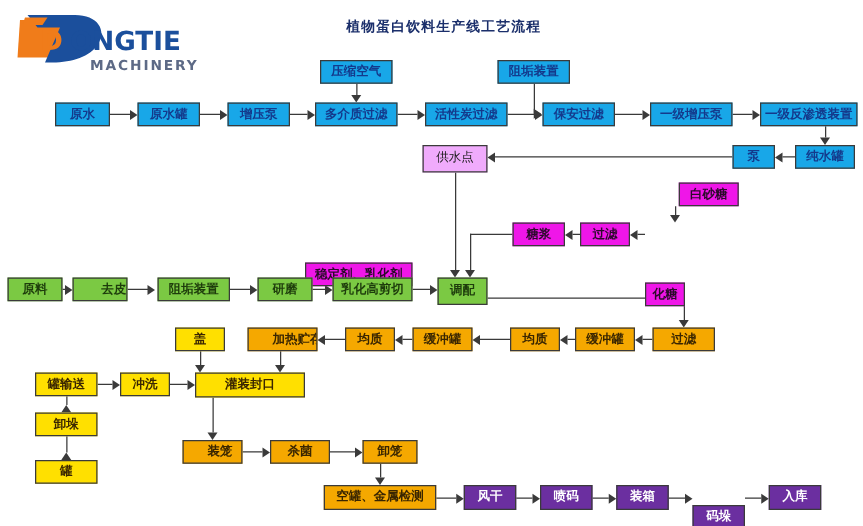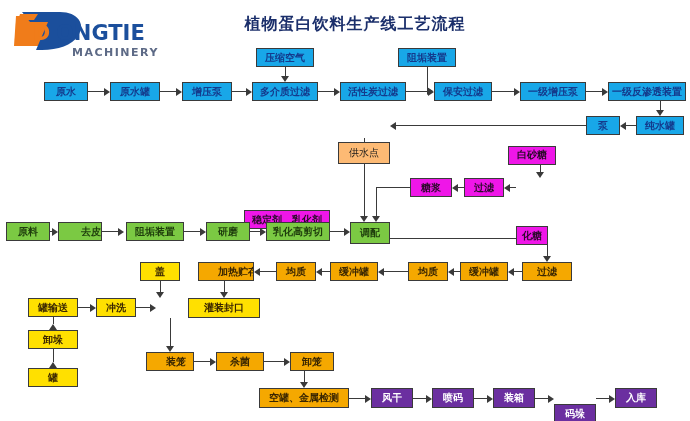--- a/index.html
+++ b/index.html
@@ -24,41 +24,41 @@
     height: 56px;
   }
   .logo-svg { display: block; }
   
   .title {
     position: absolute;
     left: 205px;
     top: 14px;
     width: 300px;
     text-align: center;
-    font-size: 16px;
+    font-size: 11px;
     font-weight: bold;
     color: #1b2f6b;
     letter-spacing: 1px;
     white-space: nowrap;
   }
   
   .node {
     position: absolute;
     box-sizing: border-box;
     border: 1px solid #3a3a3a;
     display: flex;
     align-items: center;
     justify-content: center;
     font-size: 10px;
     line-height: 1;
     white-space: nowrap;
     overflow: hidden;
   }
   .blue   { background: #18a7e8; color: #143a8c; font-weight: bold; }
-  .white  { background: #fdba74; color: #1a1a1a; margin-top: 26px; }
+  .white  { background: #f0abfc; color: #1a1a1a; }
   .magenta{ background: #ef16e8; color: #2b0a2b; font-weight: bold; }
   .green  { background: #7bc943; color: #1e3d0c; font-weight: bold; }
   .gold   { background: #f5a800; color: #3a2600; font-weight: bold; }
   .yellow { background: #ffe000; color: #3a2600; font-weight: bold; }
   .purple { background: #6b2fa0; color: #ffffff; font-weight: bold; }
   
   .ln {
     position: absolute;
     background: #3a3a3a;
   }
@@ -274,21 +274,21 @@
       </div>
       <div class="node blue" style="left: 636px; top: 116px; width: 48px; height: 19px;">
         <span>纯水罐</span>
       </div>
       <div class="node blue" style="left: 586px; top: 116px; width: 34px; height: 19px;">
         <span>泵</span>
       </div>
       <div class="node white" style="left: 338px; top: 116px; width: 52px; height: 22px;">
         <span>供水点</span>
       </div>
-      <div class="node magenta" style="left: 508px; top: 146px; width: 48px; height: 19px; font-family: Liberation Mono, monospace;">
+      <div class="node magenta" style="left: 543px; top: 146px; width: 48px; height: 19px;">
         <span>白砂糖</span>
       </div>
       <div class="node magenta" style="left: 516px; top: 178px; width: 32px; height: 19px; margin-top: 48px;">
         <span>化糖</span>
       </div>
       <div class="node magenta" style="left: 464px; top: 178px; width: 40px; height: 19px;">
         <span>过滤</span>
       </div>
       <div class="node magenta" style="left: 410px; top: 178px; width: 42px; height: 19px;">
         <span>糖浆</span>
@@ -334,21 +334,21 @@
       </div>
       <div class="node yellow" style="left: 140px; top: 262px; width: 40px; height: 19px;">
         <span>盖</span>
       </div>
       <div class="node yellow" style="left: 28px; top: 298px; width: 50px; height: 19px;">
         <span>罐输送</span>
       </div>
       <div class="node yellow" style="left: 96px; top: 298px; width: 40px; height: 19px;">
         <span>冲洗</span>
       </div>
-      <div class="node yellow" style="left: 156px; top: 298px; width: 72px; height: 20px; margin-left: 32px;">
+      <div class="node yellow" style="left: 156px; top: 298px; width: 88px; height: 20px;">
         <span>灌装封口</span>
       </div>
       <div class="node yellow" style="left: 28px; top: 330px; width: 50px; height: 19px;">
         <span>卸垛</span>
       </div>
       <div class="node yellow" style="left: 28px; top: 368px; width: 50px; height: 19px;">
         <span>罐</span>
       </div>
       <div class="node gold" style="left: 146px; top: 352px; width: 48px; height: 19px; padding-left: 12px;">
         <span>装笼</span>

